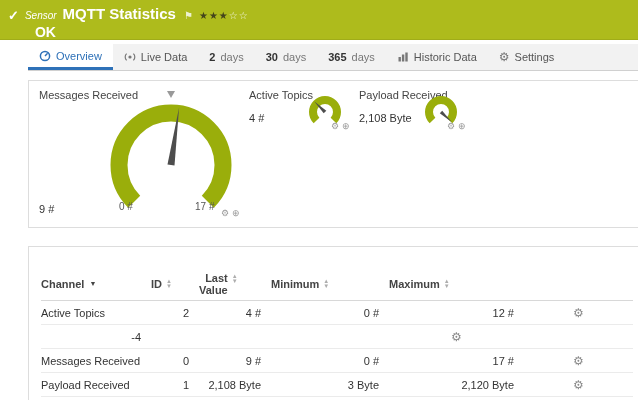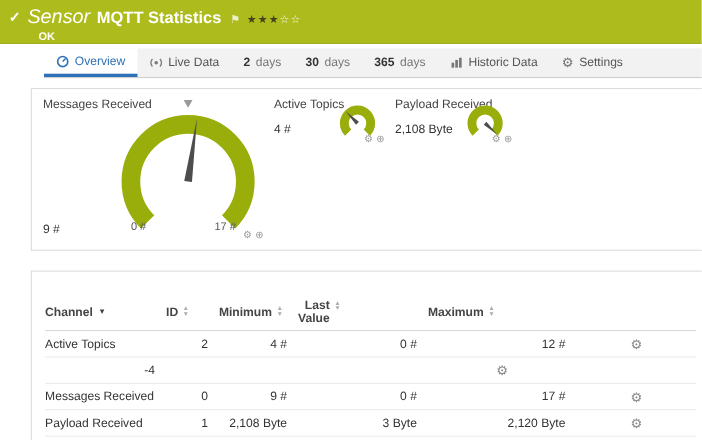--- a/index.html
+++ b/index.html
@@ -16,31 +16,31 @@
     height: 40px;
     background: var(--header-bg, #aebb1c);
     display: flex;
     align-items: flex-start;
     padding: 5px 0 0 8px;
     color: #fff;
     border-bottom: 1px solid rgba(0,0,0,.08);
   }
   .check { font-size: 13px; font-weight: bold; margin: 3px 6px 0 0; }
   .title-line { display: flex; align-items: baseline; gap: 6px; }
-  .kind { font-style: italic; font-size: 18px; }
+  .kind { font-style: italic; font-size: 10px; }
   .sensor-title { font-weight: bold; font-size: 15px; }
   .flag { font-size: 10px; color: #edf2cf; margin-left: 2px; }
   .stars { font-size: 10px; letter-spacing: 1px; }
   .stars .filled { color: #44441c; }
   .stars .empty { color: rgba(255,255,255,.85); }
-  .status-ok { font-size: 10px; font-weight: bold; margin: 2px 0 0 10px; }
+  .status-ok { font-size: 14px; font-weight: bold; margin: 2px 0 0 10px; }
 
   
   .tabs {
-    position: absolute; top: 44px; left: 40px; right: 0;
+    position: absolute; top: 44px; left: 28px; right: 0;
     height: 27px;
     display: flex;
     background: #f2f2f2;
     border-bottom: 1px solid #d0d0d0;
   }
   .tab {
     display: flex; align-items: center; gap: 5px;
     padding: 0 11px;
     font-size: 11px; color: #555;
     cursor: pointer; white-space: nowrap;
@@ -224,32 +224,32 @@
         <span class="caret">▼</span>
       </div>
       <div class="hc hc-r">
         <span>ID</span>
         <span class="sortstack">
             <span>▲</span>
             <span>▼</span>
           </span>
       </div>
       <div class="hc hc-r">
-        <span>Minimum</span>
-        <span class="sortstack">
-            <span>▲</span>
-            <span>▼</span>
-          </span>
-      </div>
-      <div class="hc hc-r">
         <span class="two">
             <span>Last</span>
             <span>Value</span>
           </span>
         <span class="sortstack sort-top">
+            <span>▲</span>
+            <span>▼</span>
+          </span>
+      </div>
+      <div class="hc hc-r">
+        <span>Minimum</span>
+        <span class="sortstack">
             <span>▲</span>
             <span>▼</span>
           </span>
       </div>
       <div class="hc hc-r">
         <span>Maximum</span>
         <span class="sortstack">
             <span>▲</span>
             <span>▼</span>
           </span>

